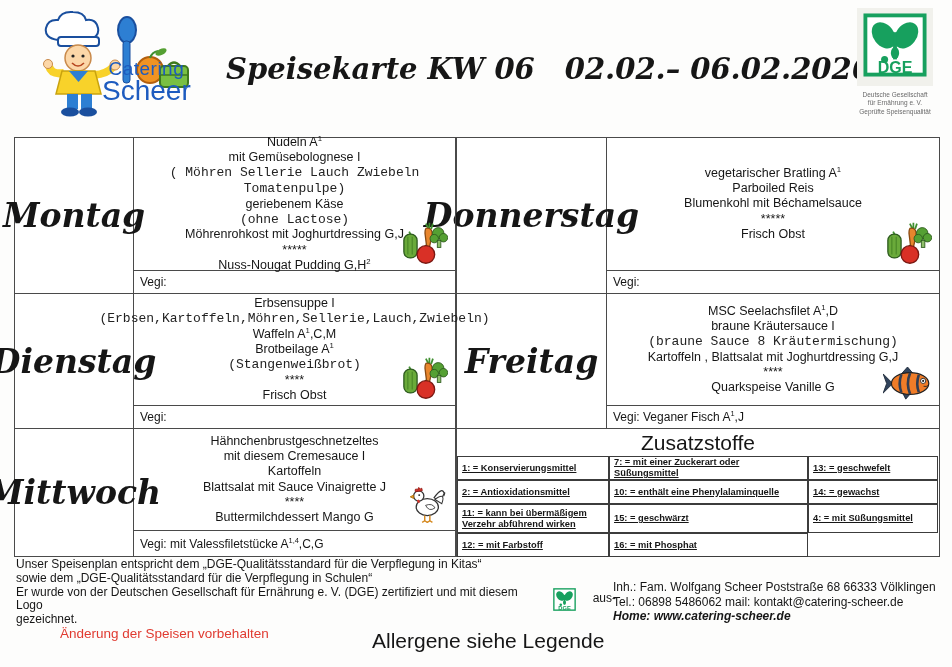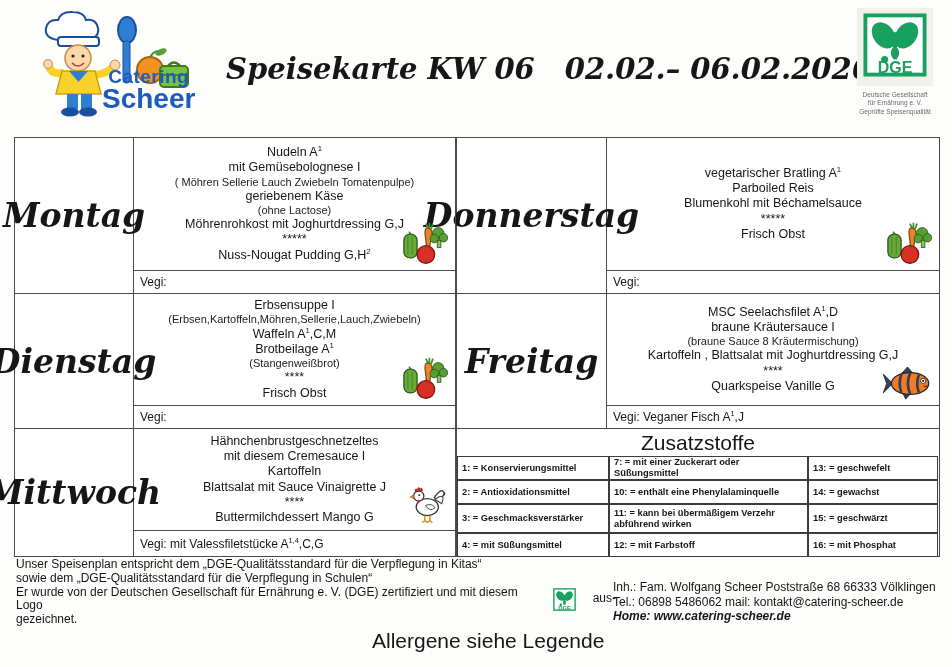--- a/index.html
+++ b/index.html
@@ -2,22 +2,22 @@
 <html style="--brand-blue: #1d5bbf; --dge-green: #17a05e; --red-note: #e03a30; --border: #4a4a4a;"><head>
 <meta charset="utf-8">
 <style>
   html,body{margin:0;padding:0;background:#ffffff;}
   body{width:952px;height:667px;position:relative;overflow:hidden;
        font-family:"Liberation Sans",sans-serif;color:#161616;}
   .page{position:absolute;inset:0;background:#fdfdfc;}
 
   
   .brand{position:absolute;left:20px;top:10px;width:200px;height:120px;}
-  .brand-text{position:absolute;left:82px;top:58px;color:var(--brand-blue,#1d5bbf);
-      font-weight:bold;text-align:center;line-height:.95;}
+  .brand-text{position:absolute;left:82px;top:50px;color:var(--brand-blue,#1d5bbf);
+      font-weight:normal;text-align:center;line-height:.95;}
   .brand-line1{font-size:19px;letter-spacing:.5px;}
   .brand-line2{font-size:28px;}
   .title-block{position:absolute;left:226px;top:52px;white-space:nowrap;
       font-family:"DejaVu Serif",serif;font-style:italic;font-weight:bold;font-size:29px;}
   .date-range{margin-left:30px;}
   .dge-badge{position:absolute;left:851px;top:8px;width:88px;text-align:center;}
   .dge-plaque{display:inline-block;background:#f1f1ec;padding:5px 6px;}
   .dge-caption{font-size:6.5px;color:#6a6a6a;line-height:1.3;margin-top:5px;}
 
   
@@ -34,30 +34,30 @@
   .rA{grid-row:1/3}.r1{grid-row:1}.r2{grid-row:2}
   .rB{grid-row:3/5}.r3{grid-row:3}.r4{grid-row:4}
   .rC{grid-row:5/7}.r5{grid-row:5}.r6{grid-row:6}
   .zspan{grid-column:1/3;grid-row:5}
 
   .day-cell{display:flex;align-items:center;justify-content:center;}
   .day-label{font-family:"DejaVu Serif",serif;font-style:italic;font-weight:bold;font-size:33px;}
   .menu-cell{position:relative;display:flex;flex-direction:column;justify-content:center;
       align-items:center;text-align:center;padding:2px 10px;}
   .mline{font-size:12.5px;line-height:1.22;}
-  .mline.small{font-size:11px;line-height:1.2;color:#222;}
+  .mline.small{font-size:13px;line-height:1.2;color:#222;font-family:Liberation Mono, monospace;}
   sup{font-size:.62em;vertical-align:super;line-height:0;}
   .icon-slot{position:absolute;right:7px;bottom:5px;line-height:0;}
   .vegi-cell{display:flex;align-items:center;padding:0 4px 0 6px;font-size:12px;}
 
   
   .z-wrap{padding:0;}
   .z-title{font-size:21px;text-align:center;line-height:27px;height:27px;}
   .z-grid{display:grid;grid-template-columns:152px 199px 130px;
-      grid-template-rows:24px 24px 29px 24px;}
+      grid-template-rows:24px 24px 29px 24px;text-decoration:underline;}
   .z-cell{border:1px solid #3c3c3c;font-size:9.3px;font-weight:bold;
       padding:1px 4px;display:flex;align-items:center;line-height:1.18;box-sizing:border-box;}
 
   
   .legal{position:absolute;left:16px;top:558px;font-size:12px;line-height:13.8px;width:600px;}
   .legal-line3{display:flex;align-items:center;gap:17px;}
   .red-note{position:absolute;left:60px;top:626px;font-size:13.5px;
       color:var(--red-note,#e03a30);}
   .allergens{position:absolute;left:372px;top:629px;font-size:21px;}
   .contact{position:absolute;left:613px;top:580px;font-size:12px;line-height:14.5px;}
@@ -279,21 +279,20 @@
 
       <div class="cell z-wrap zspan">
         <div class="z-title">Zusatzstoffe</div>
         <div class="z-grid">
             <div class="z-cell">1: = Konservierungsmittel</div>
             <div class="z-cell">7: = mit einer Zuckerart oder Süßungsmittel</div>
             <div class="z-cell">13: = geschwefelt</div>
             <div class="z-cell">2: = Antioxidationsmittel</div>
             <div class="z-cell">10: = enthält eine Phenylalaminquelle</div>
             <div class="z-cell">14: = gewachst</div>
-            <div class="z-cell">3: = Geschmacksverstärker</div>
             <div class="z-cell">11: = kann bei übermäßigem Verzehr abführend wirken</div>
             <div class="z-cell">15: = geschwärzt</div>
             <div class="z-cell">4: = mit Süßungsmittel</div>
             <div class="z-cell">12: = mit Farbstoff</div>
             <div class="z-cell">16: = mit Phosphat</div>
           </div>
       </div>
     </div>
   </div>
 
@@ -309,20 +308,21 @@
     <path d="M20 29 V12" stroke="#17a05e" stroke-width="2.4"></path>
     <ellipse cx="20" cy="25" rx="2.6" ry="3.8" fill="#17a05e"></ellipse>
     <circle cx="13.5" cy="29" r="2.2" fill="#17a05e"></circle>
     <text x="20" y="37.5" font-size="10" text-anchor="middle" fill="#17a05e" font-weight="bold" font-family="Liberation Sans, sans-serif">DGE</text>
    </svg></span>
       <span>aus-</span>
     </div>
     <div>gezeichnet.</div>
   </div>
 
+  <div class="red-note">Änderung der Speisen vorbehalten</div>
   <div class="allergens">Allergene siehe Legende</div>
 
   <div class="contact">
     <div>Inh.: Fam. Wolfgang Scheer Poststraße 68  66333 Völklingen</div>
     <div>Tel.: 06898 5486062    mail: kontakt@catering-scheer.de</div>
     <div class="bold-italic">Home: www.catering-scheer.de</div>
   </div>
 
 </div>
 

